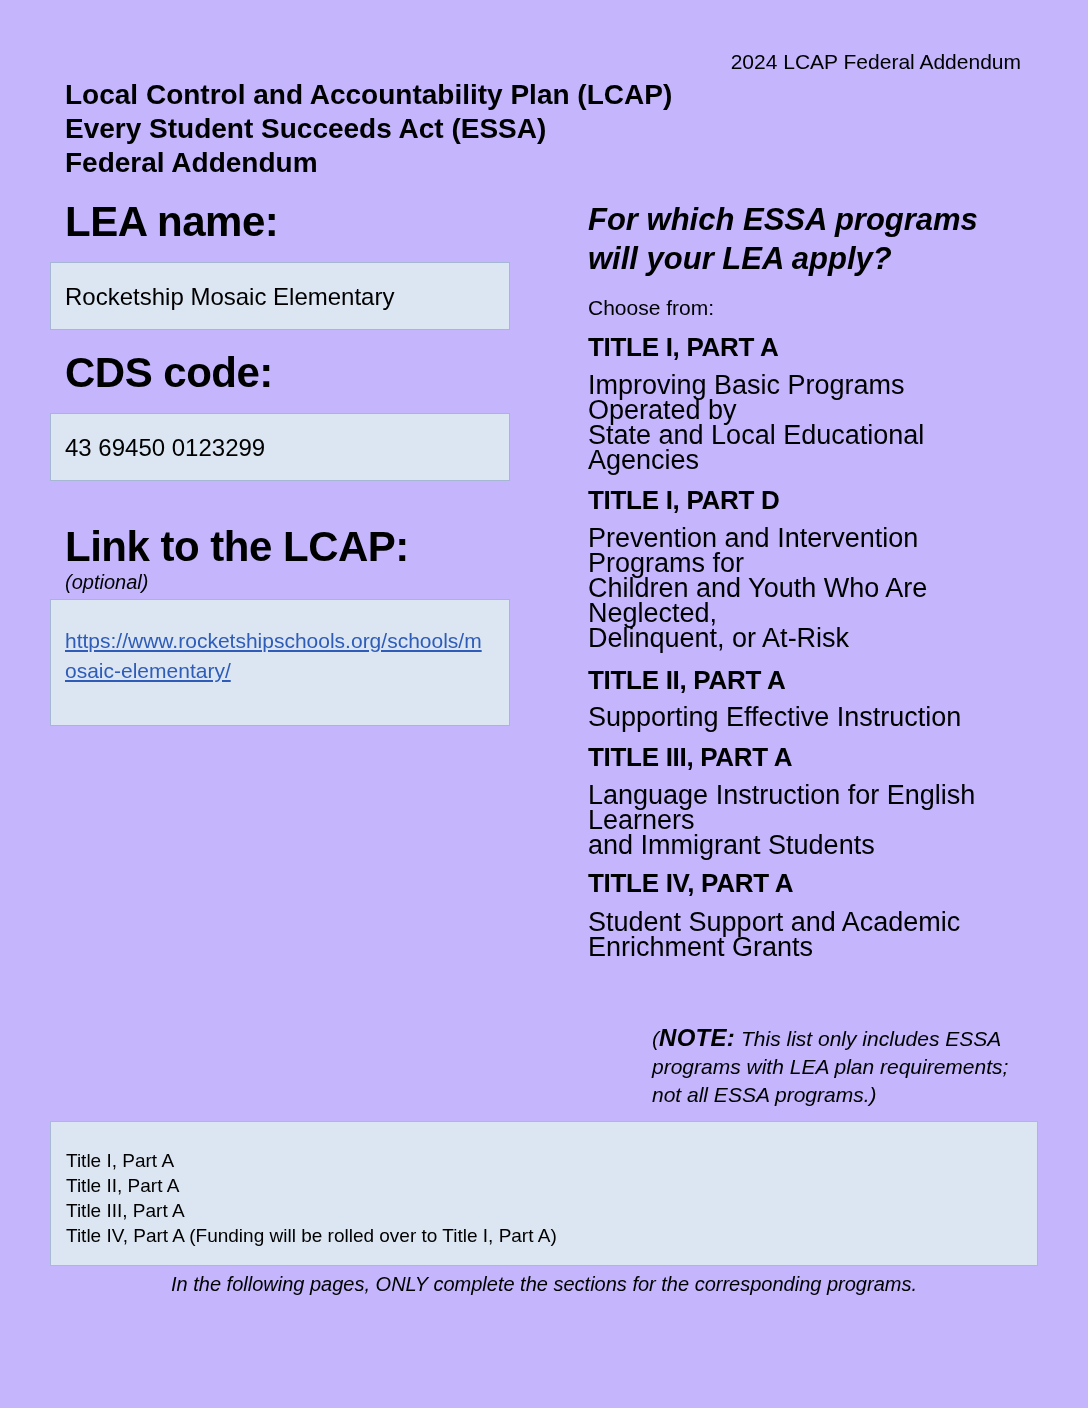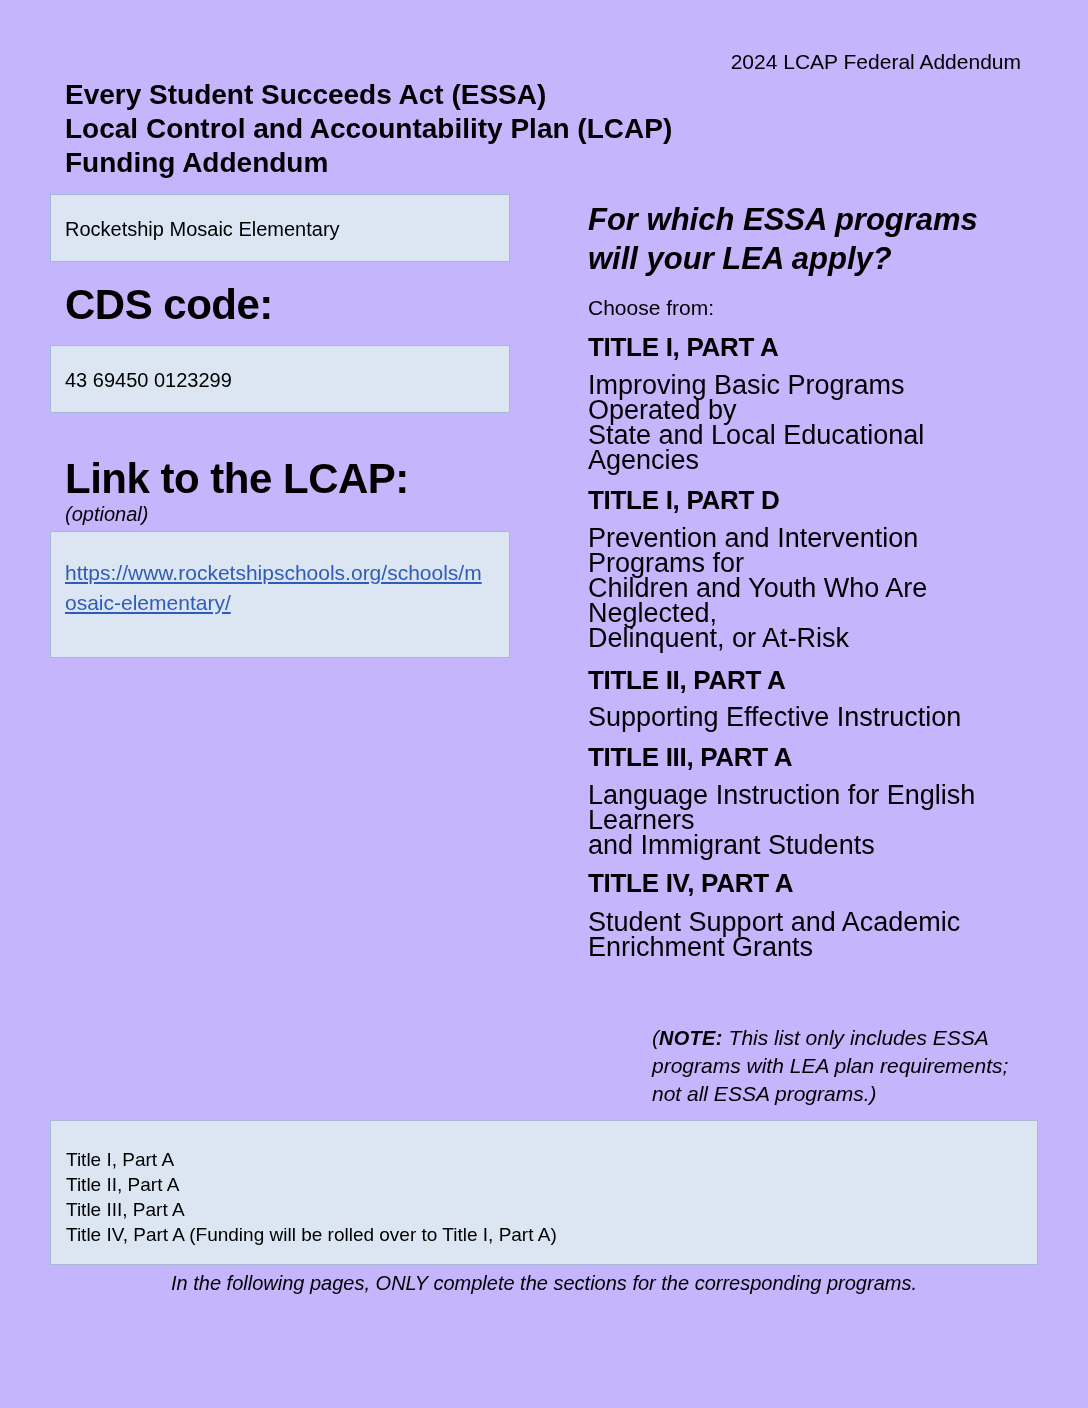--- a/index.html
+++ b/index.html
@@ -43,21 +43,21 @@
     line-height: 22px;
   }
   .field-box {
     box-sizing: border-box;
     margin: 14px 0 0 50px;
     width: 460px;
     height: 68px;
     background: #dce6f2;
     border: 1px solid #a6b7d4;
     padding: 22px 10px 0 14px;
-    font-size: 20px;
+    font-size: 24px;
     line-height: 24px;
   }
   .field-box.link-box {
     margin-top: 6px;
     height: 127px;
     padding-top: 26px;
     font-size: 21px;
     line-height: 30px;
   }
   .link {
@@ -100,21 +100,21 @@
   .pre { white-space: pre-line; }
   .note {
     margin: 36px 0 0 64px;
     font-size: 21px;
     font-style: italic;
     line-height: 28px;
     white-space: pre-line;
   }
   .note-label {
     font-weight: bold;
-    font-size: 20px;
+    font-size: 24px;
     letter-spacing: 0.3px;
   }
 
   .selected-box {
     box-sizing: border-box;
     margin: 12px 0 0 50px;
     width: 988px;
     min-height: 140px;
     background: #dce6f2;
     border: 1px solid #a9bbd4;
@@ -132,28 +132,29 @@
   }
 </style>
 </head>
 <body>
 
 <div class="page">
 
   <div class="page-header">2024 LCAP Federal Addendum</div>
 
   <div class="doc-title">
+    <div>Local Control and Accountability Plan (LCAP)</div>
     <div>Every Student Succeeds Act (ESSA)</div>
-    <div>Local Control and Accountability Plan (LCAP)</div>
-    <div>Funding Addendum</div>
+    <div>Federal Addendum</div>
   </div>
 
   <div class="columns">
 
     <div class="col-left">
+      <div class="big-heading">LEA name:</div>
       <div class="field-box">
         <span>Rocketship Mosaic Elementary</span>
       </div>
 
       <div class="big-heading cds">CDS code:</div>
       <div class="field-box">
         <span>43 69450 0123299</span>
       </div>
 
       <div class="big-heading link-h">Link to the LCAP:</div>

